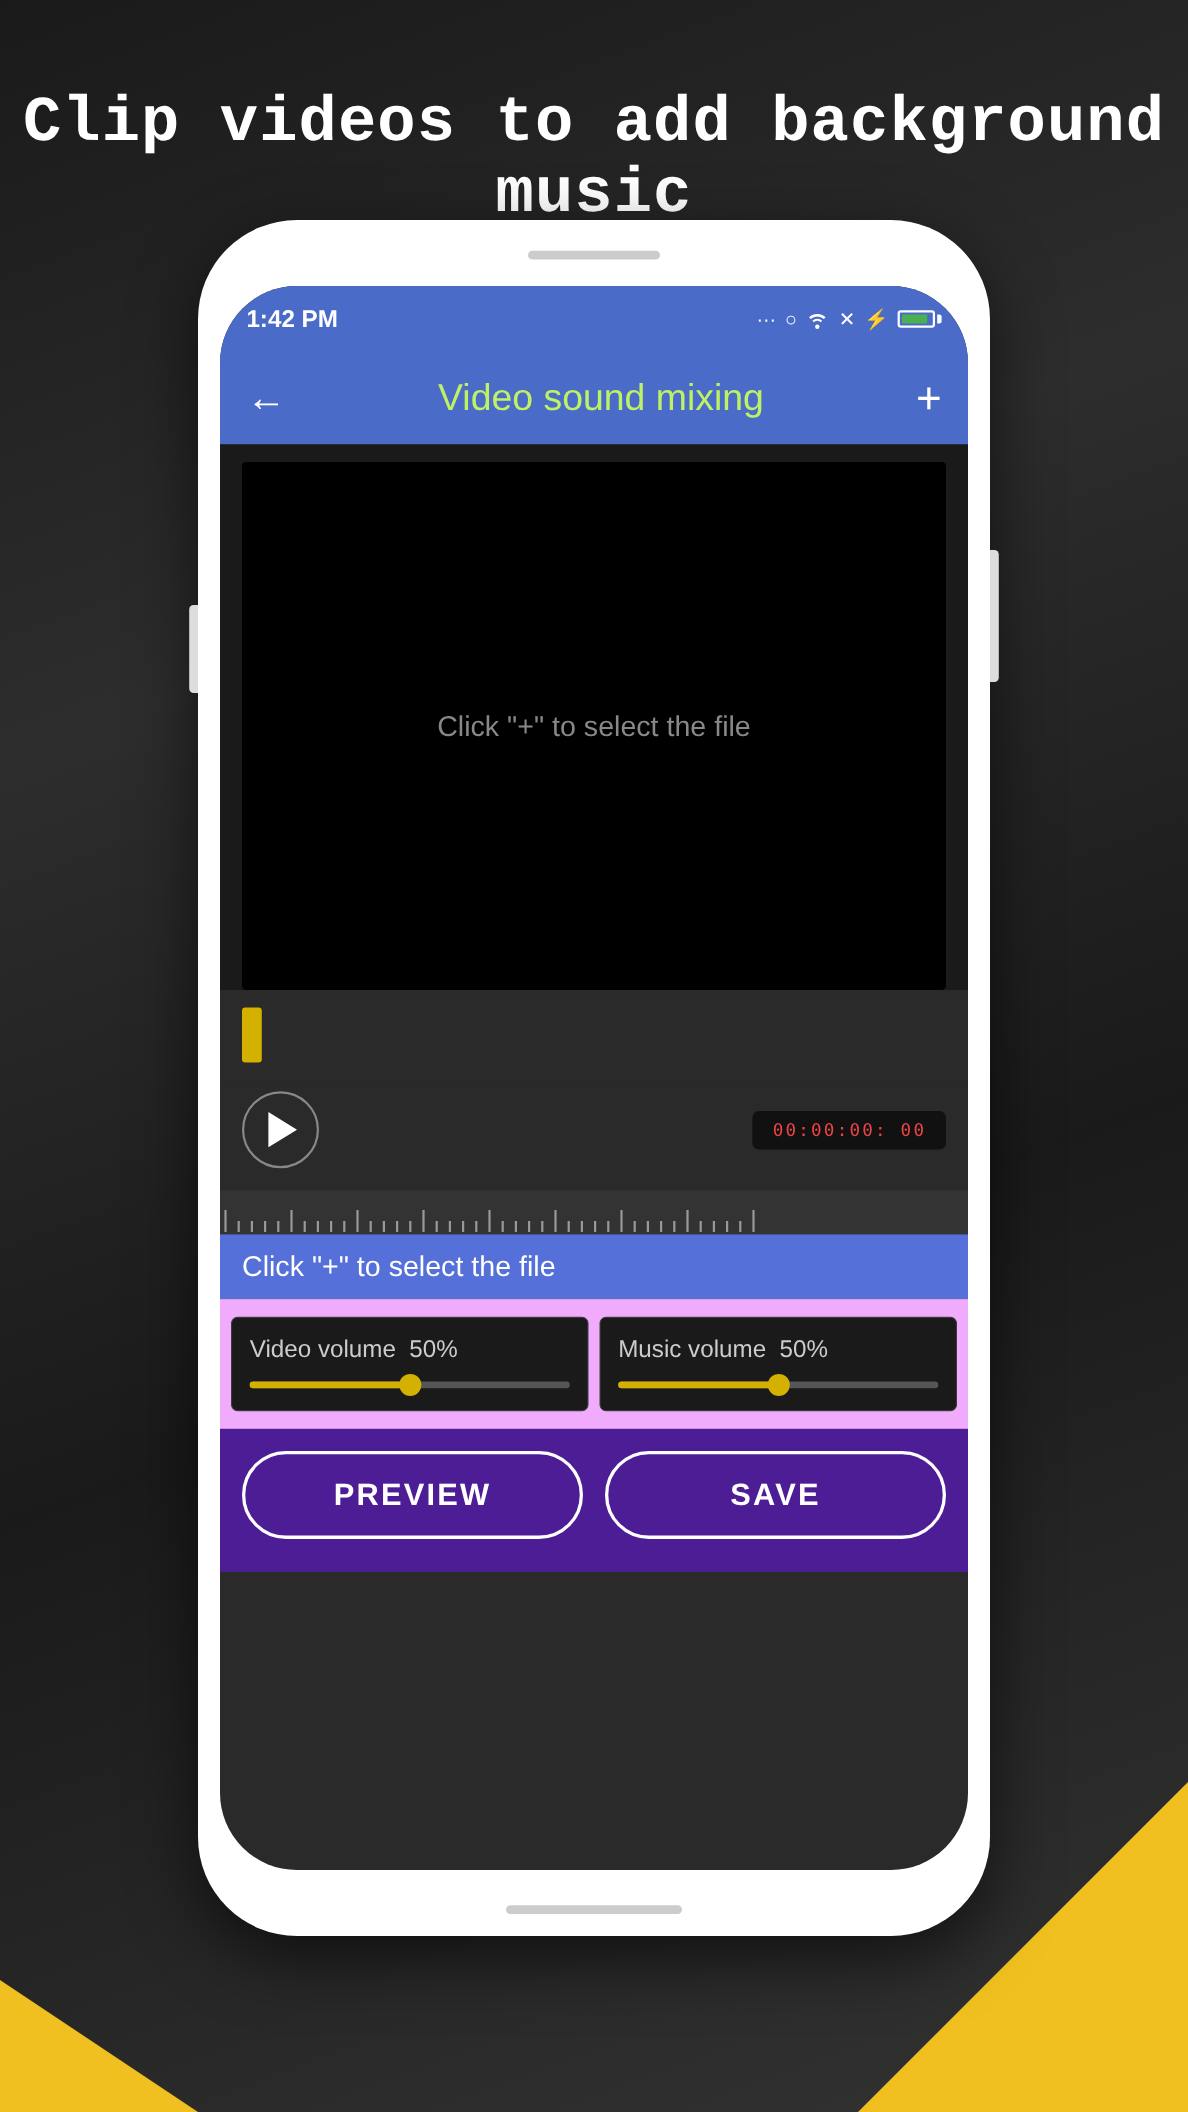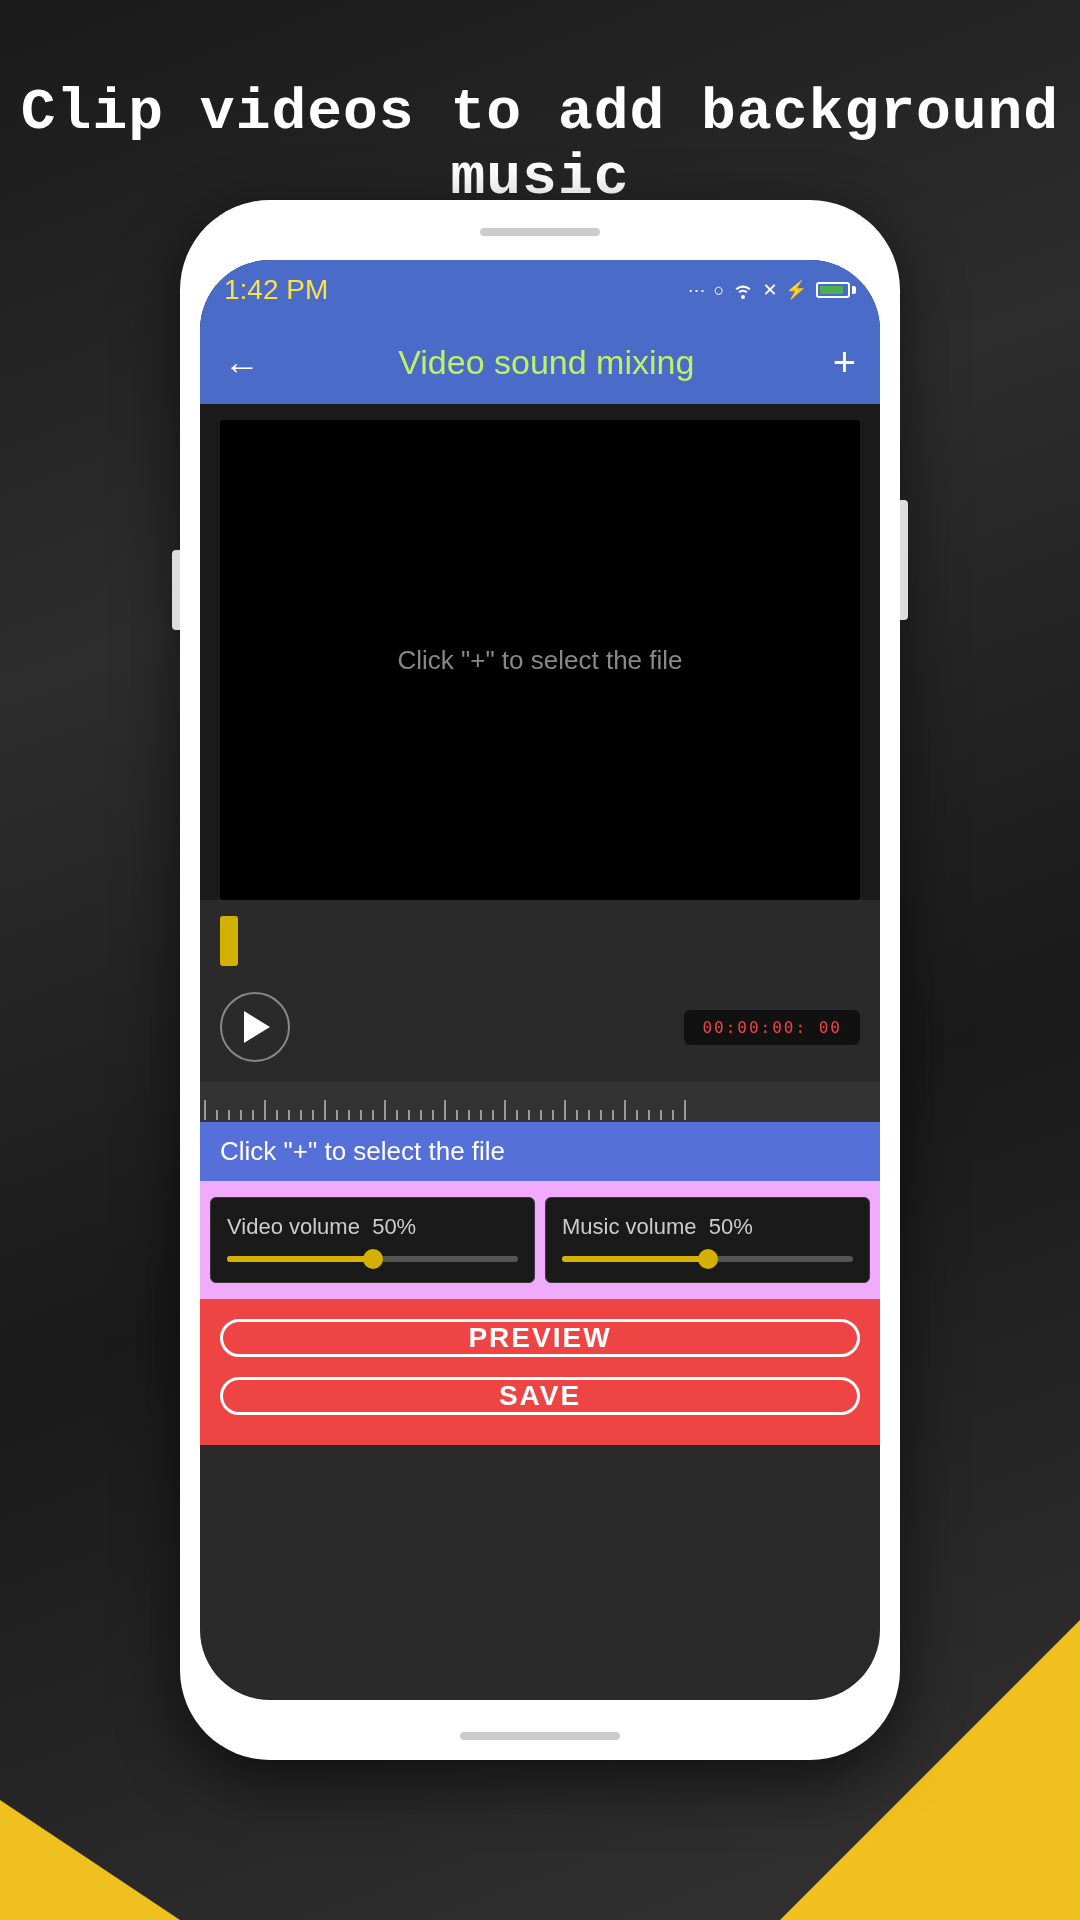--- a/index.html
+++ b/index.html
@@ -122,23 +122,23 @@
       height: 60px;
       background: #4a6bc8;
       display: flex;
       align-items: center;
       justify-content: space-between;
       padding: 0 24px;
       border-radius: 70px 70px 0 0;
     }
 
     .status-time {
-      color: #fde047;
-      font-size: 28px;
-      font-weight: normal;
+      color: #ffffff;
+      font-size: 22px;
+      font-weight: bold;
     }
 
     .status-icons {
       display: flex;
       align-items: center;
       gap: 8px;
     }
 
     .status-icon-sm {
       color: white;
@@ -366,26 +366,25 @@
       transform: translateY(-50%);
       width: 20px;
       height: 20px;
       background: #d4b000;
       border-radius: 50%;
       cursor: pointer;
     }
 
     
     .bottom-buttons {
-      background: #ef4444;
+      background: #4c1d95;
       display: flex;
       gap: 20px;
       padding: 20px 20px 30px 20px;
       justify-content: center;
-      flex-direction: column;
     }
 
     .action-btn {
       flex: 1;
       height: 80px;
       border: 3px solid white;
       background: transparent;
       color: white;
       font-size: 28px;
       font-weight: bold;

